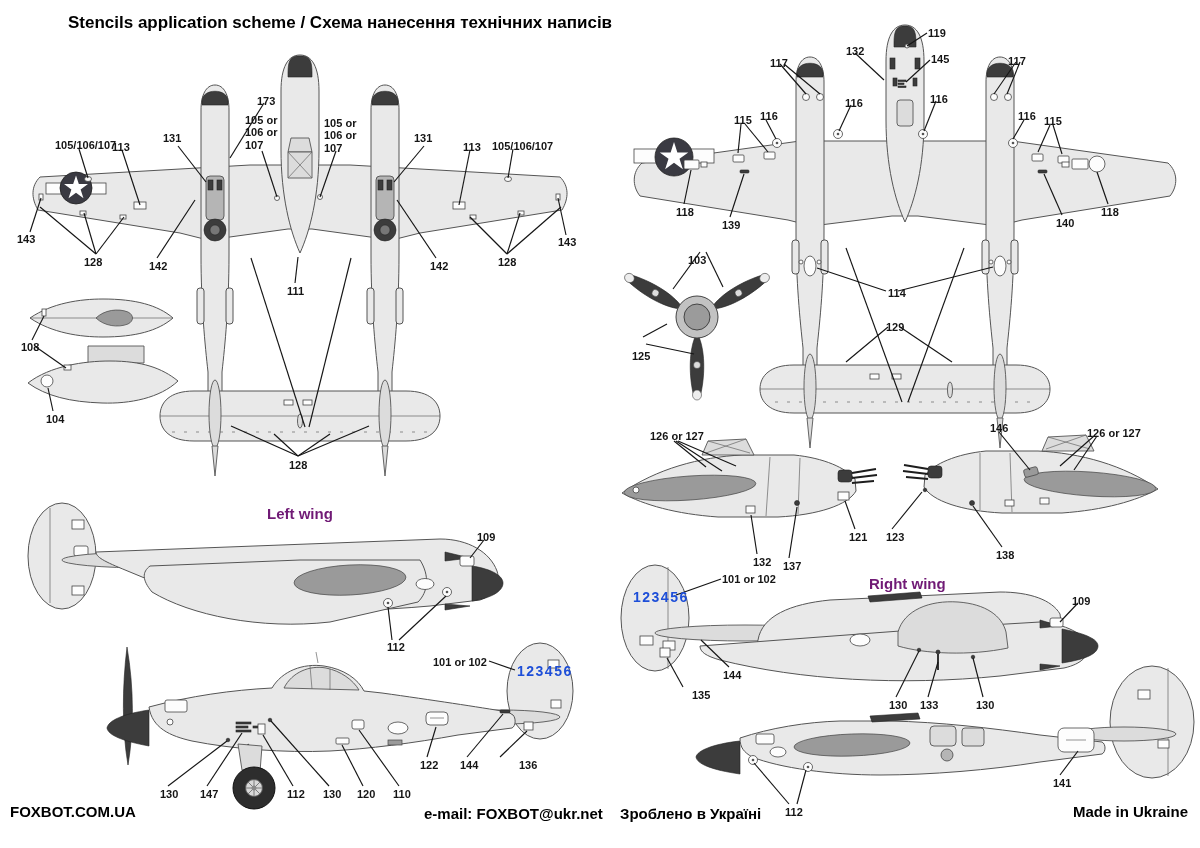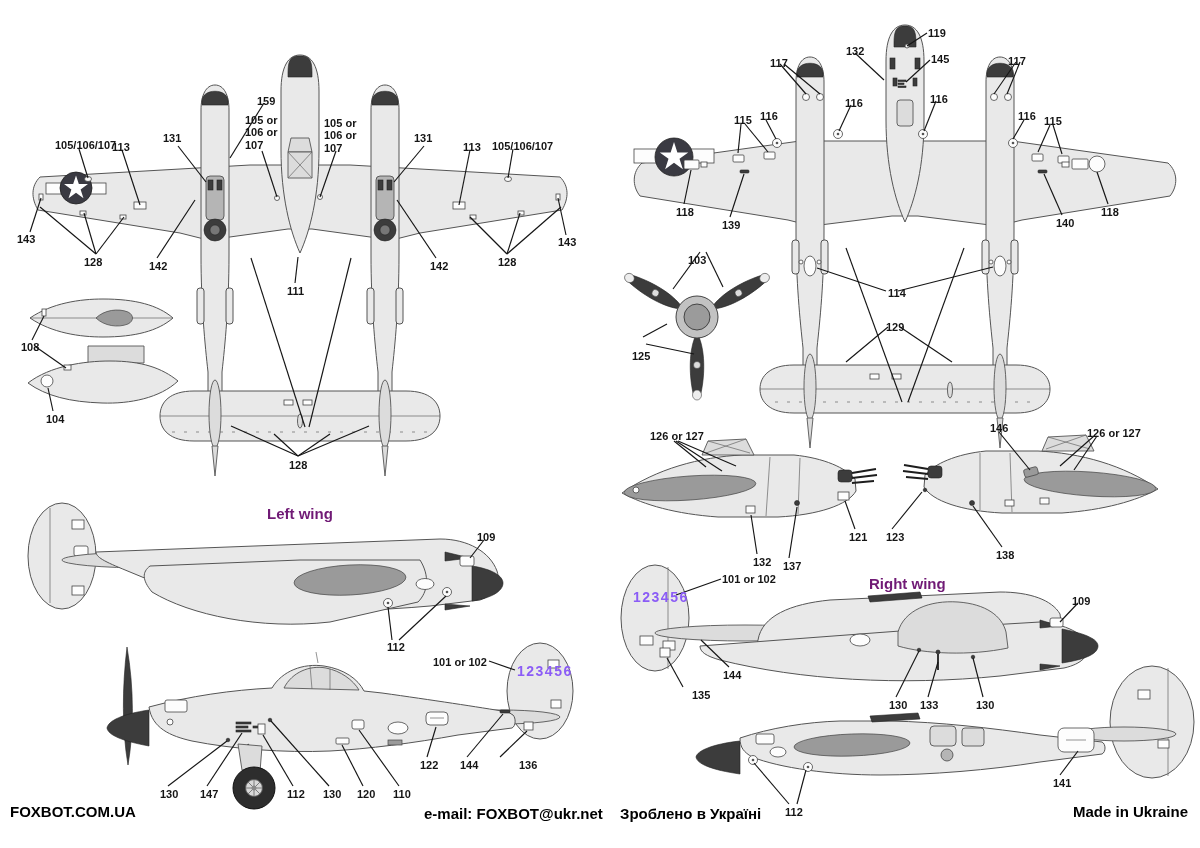--- a/index.html
+++ b/index.html
@@ -5,21 +5,21 @@
   html,body { margin:0; padding:0; background:#ffffff; }
   .sheet { position:relative; width:1200px; height:848px; background:#fff;
            font-family:"Liberation Sans", sans-serif; overflow:hidden; }
   .art { position:absolute; left:0; top:0; }
   .co { position:absolute; font:600 11px/1.12 "Liberation Sans", sans-serif;
         color:#151515; white-space:pre-line; }
   .ttl { position:absolute; font:700 17px/1.1 "Liberation Sans", sans-serif; color:#000; }
   .sec { position:absolute; font:700 15px/1.1 "Liberation Sans", sans-serif; color:#701a75; }
   .ft  { position:absolute; font:700 15px/1.1 "Liberation Sans", sans-serif; color:#000; }
   .serial { position:absolute; font:700 14px/1 "Liberation Sans", sans-serif;
-            color:#8b5cf6; letter-spacing:1.5px; }
+            color:#1d4ed8; letter-spacing:1.5px; }
   
   .ac  { fill:#e9e9e9; stroke:#555; stroke-width:1; stroke-linejoin:round; }
   .ac2 { fill:#dcdcdc; stroke:#555; stroke-width:.9; stroke-linejoin:round; }
   .md  { fill:#b5b5b5; stroke:#444; stroke-width:.8; }
   .dk  { fill:#3c3c3c; stroke:#222; stroke-width:.6; }
   .dt  { fill:#9a9a9a; stroke:#444; stroke-width:.7; }
   .wh  { fill:#fdfdfd; stroke:#444; stroke-width:.8; }
   .ld path { stroke:#151515; stroke-width:1.15; fill:none; }
   .pl  { stroke:#666; stroke-width:.7; fill:none; }
 </style>
@@ -398,22 +398,23 @@
     <path d="M1078,603 L1060,622"></path>
     <path d="M896,697 L919,651"></path>
         <path d="M928,697 L938,662"></path>
         <path d="M983,697 L973,658"></path>
     <path d="M1060,775 L1078,751"></path>
     <path d="M789,804 L754,763"></path>
         <path d="M797,804 L806,770"></path>
   </g>
 </svg>
 
-
-<span class="co" style="left:257px;top:95px">159</span>
+<div class="ttl" style="left:68px;top:14px">Stencils application scheme / Схема нанесення технічних написів</div>
+
+<span class="co" style="left:257px;top:95px">173</span>
 <span class="co" style="left:245px;top:114px">105 or
 106 or
 107</span>
 <span class="co" style="left:324px;top:117px">105 or
 106 or
 107</span>
 <span class="co" style="left:163px;top:132px">131</span>
 <span class="co" style="left:414px;top:132px">131</span>
 <span class="co" style="left:112px;top:141px">113</span>
 <span class="co" style="left:463px;top:141px">113</span>

